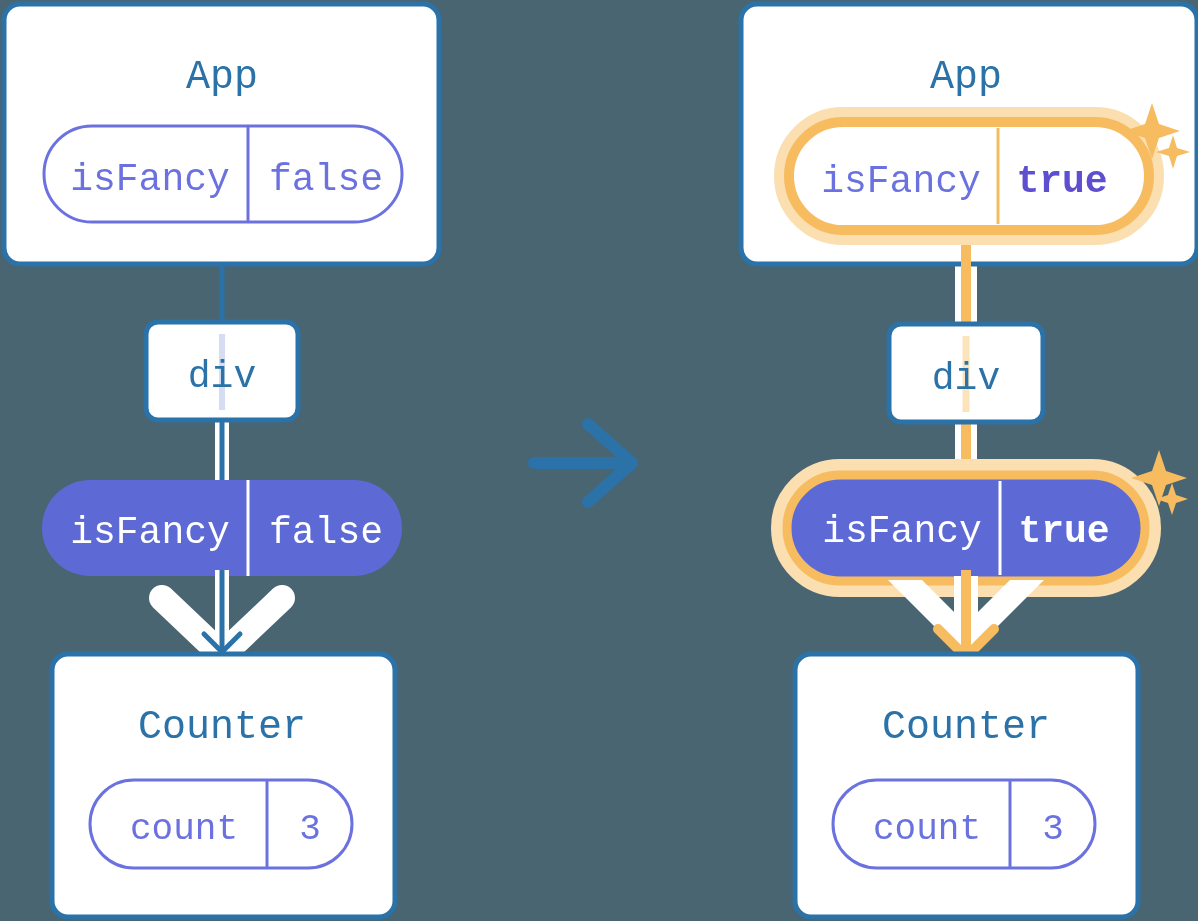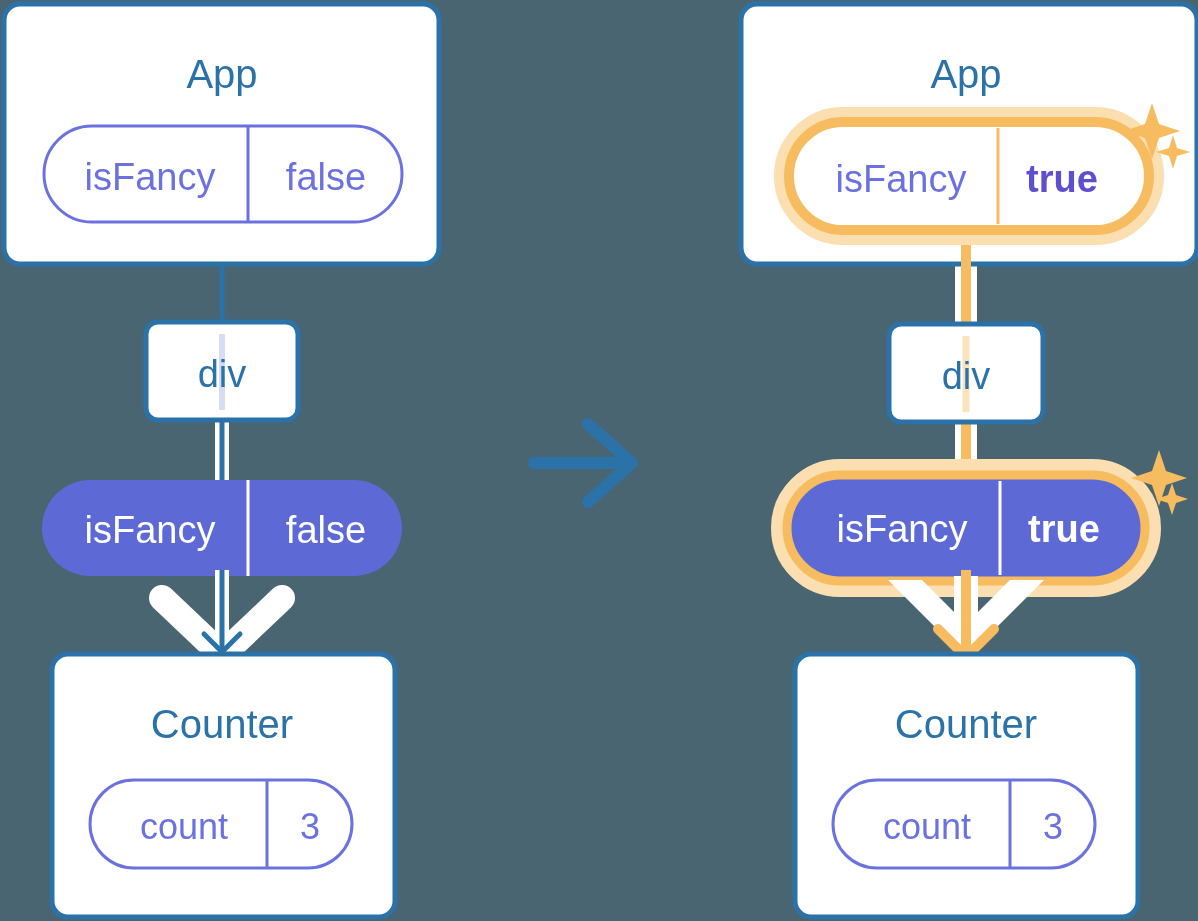--- a/index.html
+++ b/index.html
@@ -1,20 +1,20 @@
 <!DOCTYPE html>
 <html><head>
 <meta charset="utf-8">
 <style>
   html,body{margin:0;padding:0;}
   body{
     width:1198px;height:921px;overflow:hidden;
     font-family:"Liberation Sans","DejaVu Sans",sans-serif;
   }
-  #stage{position:relative;width:1198px;height:789px;}
+  #stage{position:relative;width:1198px;height:789px;font-family:Liberation Mono, monospace;}
   svg{display:block;}
 </style>
 </head>
 <body>
 
 <div id="stage">
 <svg width="1198" height="921" viewBox="0 0 1198 921" xmlns="http://www.w3.org/2000/svg">
 
   <rect x="0" y="0" width="1198" height="921" fill="#4a6572"></rect>
 

